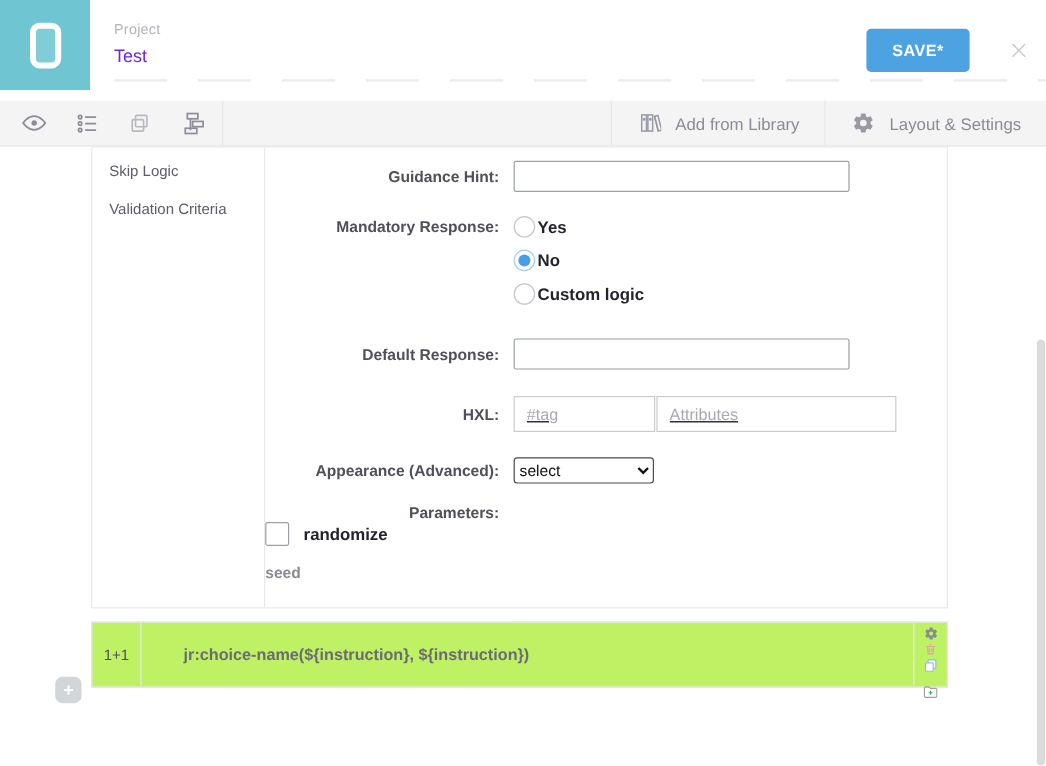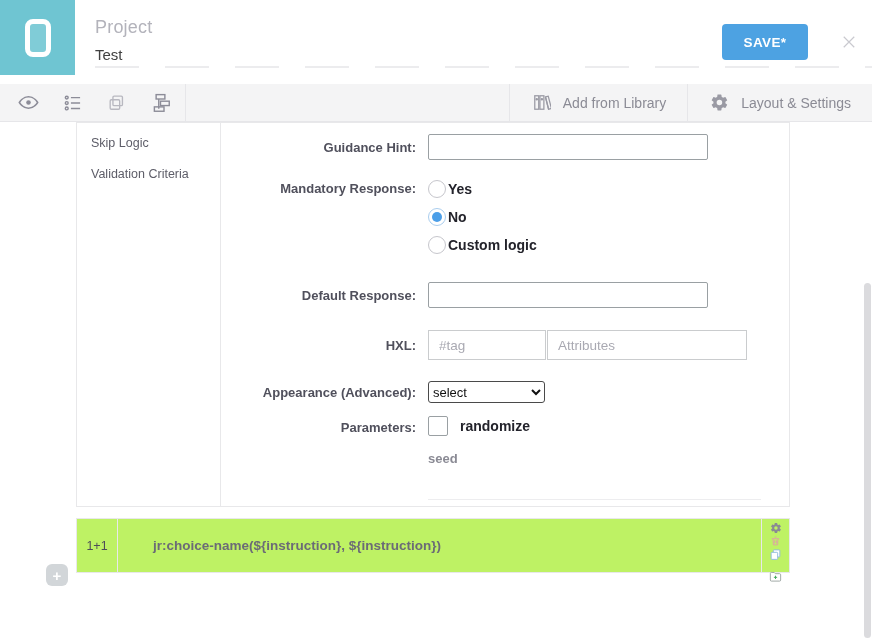--- a/index.html
+++ b/index.html
@@ -4,22 +4,22 @@
 <style>
   * { margin:0; padding:0; box-sizing:border-box; }
   html,body { width:872px; height:638px; background:#fff; font-family:"Liberation Sans", sans-serif; overflow:hidden; }
   .page { position:relative; width:872px; height:638px; background:#fff; }
 
   
   .header { position:absolute; left:0; top:0; width:872px; height:84px; background:#fff; }
   .logo { position:absolute; left:0; top:0; width:75px; height:75px; background:#6fc5d2; display:flex; align-items:center; justify-content:center; }
   .logo-phone { width:26px; height:38px; border:5px solid #fff; border-radius:8px; background:rgba(255,255,255,0.12); }
   .title-block { position:absolute; left:95px; top:17px; }
-  .project-label { font-size:18px; color:#b3b3bb; letter-spacing:0.2px; }
-  .project-title { font-size:15px; color:#404040; margin-top:8px; }
+  .project-label { font-size:12px; color:#b3b3bb; letter-spacing:0.2px; }
+  .project-title { font-size:15px; color:#6d28d9; margin-top:8px; }
   .title-underline { position:absolute; left:95px; top:66px; width:777px; height:2px;
      background:repeating-linear-gradient(90deg,#ececee 0 44px, transparent 44px 70px); }
   .save-btn { position:absolute; right:64px; top:24px; width:86px; height:36px; background:#4da2e2; color:#fff;
      border:none; border-radius:4px; font-size:13.5px; font-weight:bold; font-family:inherit; letter-spacing:0.4px; cursor:pointer;
      display:flex; align-items:center; justify-content:center; }
   .close-btn { position:absolute; right:12px; top:31px; width:22px; height:22px; display:flex; align-items:center; justify-content:center; cursor:pointer; color:#c9c9cf; }
 
   
   .toolbar { position:absolute; left:0; top:84px; width:872px; height:38px; background:#f4f4f5; border-bottom:1px solid #e6e6e9; display:flex; }
   .tb-icons { width:186px; height:100%; display:flex; align-items:center; padding-left:18px; gap:23px; border-right:1px solid #e6e6e9; }
@@ -34,21 +34,21 @@
   .side-item { padding:6px 6px 6px 14px; margin-bottom:5px; font-size:12.5px; color:#5d5d68; cursor:pointer; }
   .form-col { flex:1; padding-top:11px; position:relative; }
   .frow { display:flex; align-items:flex-start; }
   .flabel { width:207px; text-align:right; padding-right:12px; font-size:13px; font-weight:bold; color:#50505c; flex:none; }
   .txt-input { width:280px; height:26px; border:1px solid #9aa0a3; border-radius:2px; background:#fff; font-family:inherit; font-size:13px; padding:0 6px; }
   .radio-row { display:flex; align-items:center; gap:2px; height:28px; }
   .radio { width:18px; height:18px; border-radius:50%; border:1px solid #c6c6cc; background:#fff; position:relative; flex:none; cursor:pointer; }
   .radio.checked { border-color:#a9cdee; }
   .radio.checked::after { content:''; position:absolute; left:3px; top:3px; right:3px; bottom:3px; border-radius:50%; background:#4a9ee8; }
   .opt-label { font-size:14px; font-weight:bold; color:#23232b; }
-  .hxl-input { height:30px; border:1px solid #caccce; background:#fff; font-family:inherit; font-size:13.5px; padding:0 10px; color:#000000; }
+  .hxl-input { height:30px; border:1px solid #caccce; background:#fff; font-family:inherit; font-size:13.5px; padding:0 10px; color:#000000;text-decoration:underline; }
   .hxl-input::placeholder { color:#a9a9b2; }
   .hxl-tag { width:118px; }
   .hxl-attrs { width:200px; margin-left:1px; }
   .appearance-select { width:117px; height:22px; font-family:inherit; font-size:13px; color:#111; background:#fff; border:1px solid #4a4a4a; border-radius:3px; }
   .checkbox { width:20px; height:20px; border:1px solid #9aa0a3; border-radius:2px; background:#fff; flex:none; cursor:pointer; }
   .seed-label { font-size:13px; font-weight:bold; color:#8a8a94; }
   .form-divider { height:1px; background:#ededef; margin:33px 28px 0 207px; }
 
   
   .question-row { position:absolute; left:76px; top:518px; width:714px; height:55px; background:#bef264; border:1px solid #e8e8ea; display:flex; }
@@ -183,21 +183,21 @@
         <input class="hxl-input hxl-attrs" type="text" placeholder="Attributes" style="">
       </div>
 
       <div class="frow" style="margin-top:21px;">
         <div class="flabel" style="padding-top:4px;">Appearance (Advanced):</div>
         <select class="appearance-select">
           <option>select</option>
         </select>
       </div>
 
-      <div class="frow" style="margin-top:13px;">
+      <div class="frow" style="margin-top:13px;flex-direction:column;">
         <div class="flabel" style="padding-top:4px;">Parameters:</div>
         <div>
           <div style="display:flex; align-items:center; gap:12px;">
             <span class="checkbox"></span>
             <span class="opt-label">randomize</span>
           </div>
           <div class="seed-label" style="margin-top:15px;">seed</div>
         </div>
       </div>
 

